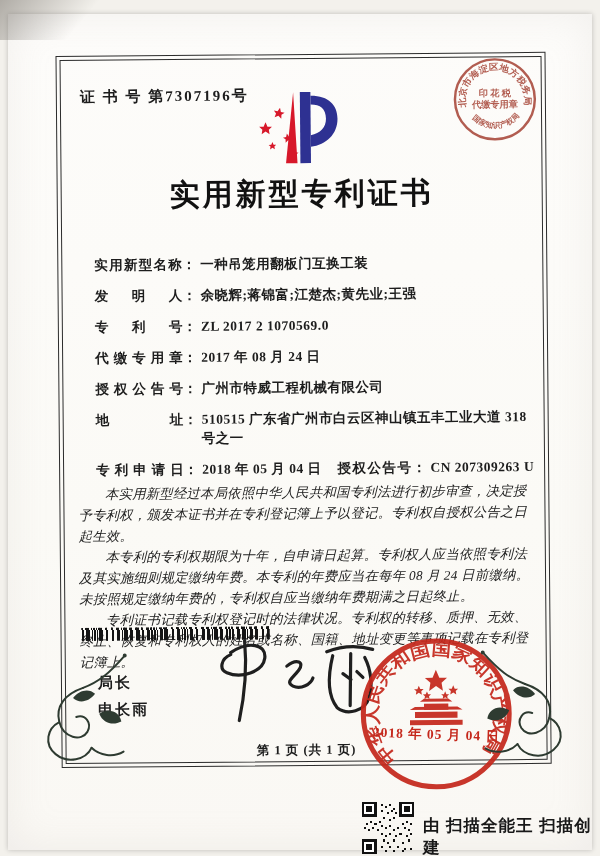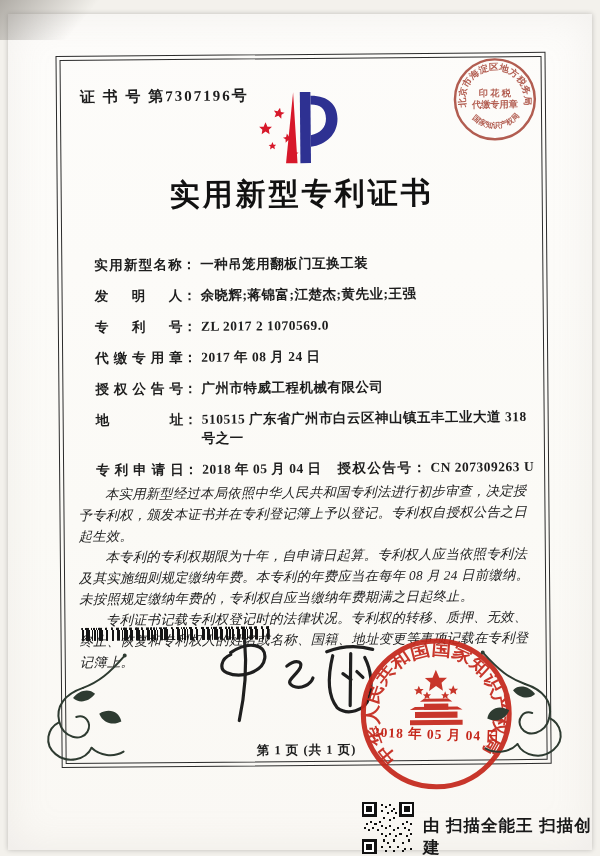--- a/index.html
+++ b/index.html
@@ -180,20 +180,24 @@
   </div>
 
   <div class="paras">
     <p>本实用新型经过本局依照中华人民共和国专利法进行初步审查，决定授予专利权，颁发本证书并在专利登记簿上予以登记。专利权自授权公告之日起生效。</p>
     <p>本专利的专利权期限为十年，自申请日起算。专利权人应当依照专利法及其实施细则规定缴纳年费。本专利的年费应当在每年 08 月 24 日前缴纳。未按照规定缴纳年费的，专利权自应当缴纳年费期满之日起终止。</p>
     <p>专利证书记载专利权登记时的法律状况。专利权的转移、质押、无效、终止、恢复和专利权人的姓名或名称、国籍、地址变更等事项记载在专利登记簿上。</p>
   </div>
 
   <div class="barcode"></div>
 
+  <div class="director">
+    <div>局长</div>
+    <div>申长雨</div>
+  </div>
 
   <svg class="signature" width="180" height="92" viewBox="0 0 180 92">
     <g fill="none" stroke="#1f1f1f" stroke-width="3.2" stroke-linecap="round">
       <path d="M30,16 C48,4 66,8 64,22 C62,36 40,42 26,36 C18,33 20,22 30,18"></path>
       <path d="M44,4 C46,28 45,52 38,84"></path>
       <path d="M86,30 C96,22 104,26 98,34 C92,42 84,46 92,50 C100,54 110,48 112,42"></path>
       <path d="M126,16 C142,10 158,10 172,14"></path>
       <path d="M132,20 C126,44 128,62 136,72 C146,80 164,76 168,62 C172,50 170,34 164,22"></path>
       <path d="M150,18 L149,70"></path>
       <path d="M142,38 L150,44"></path>

